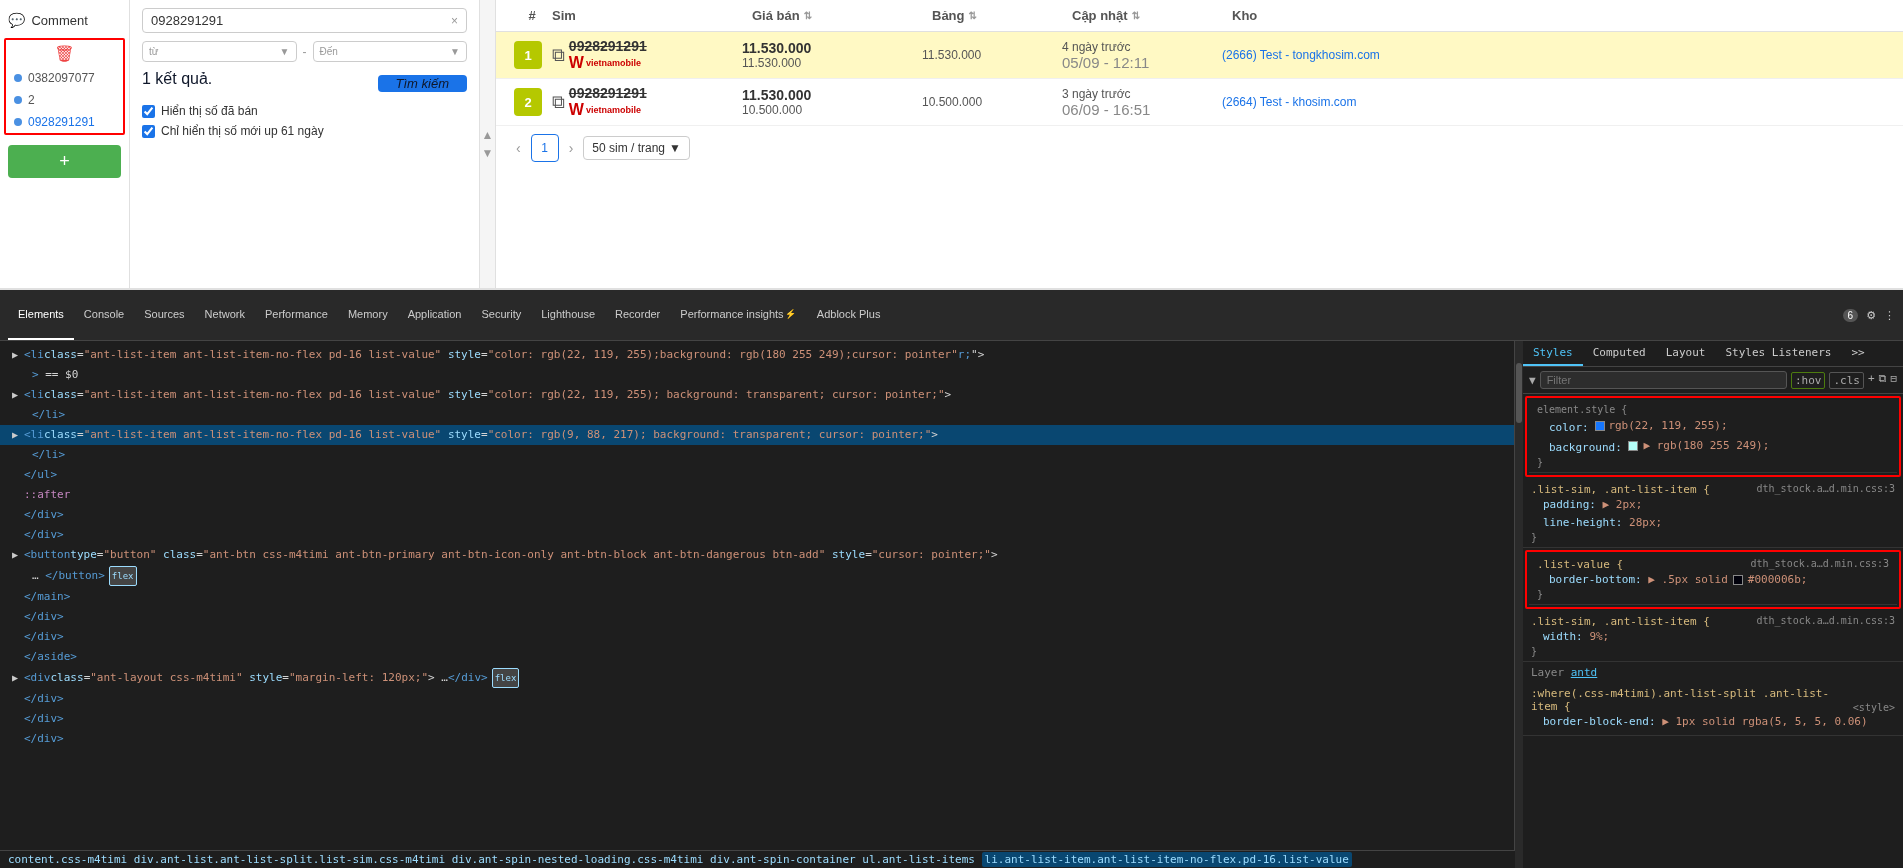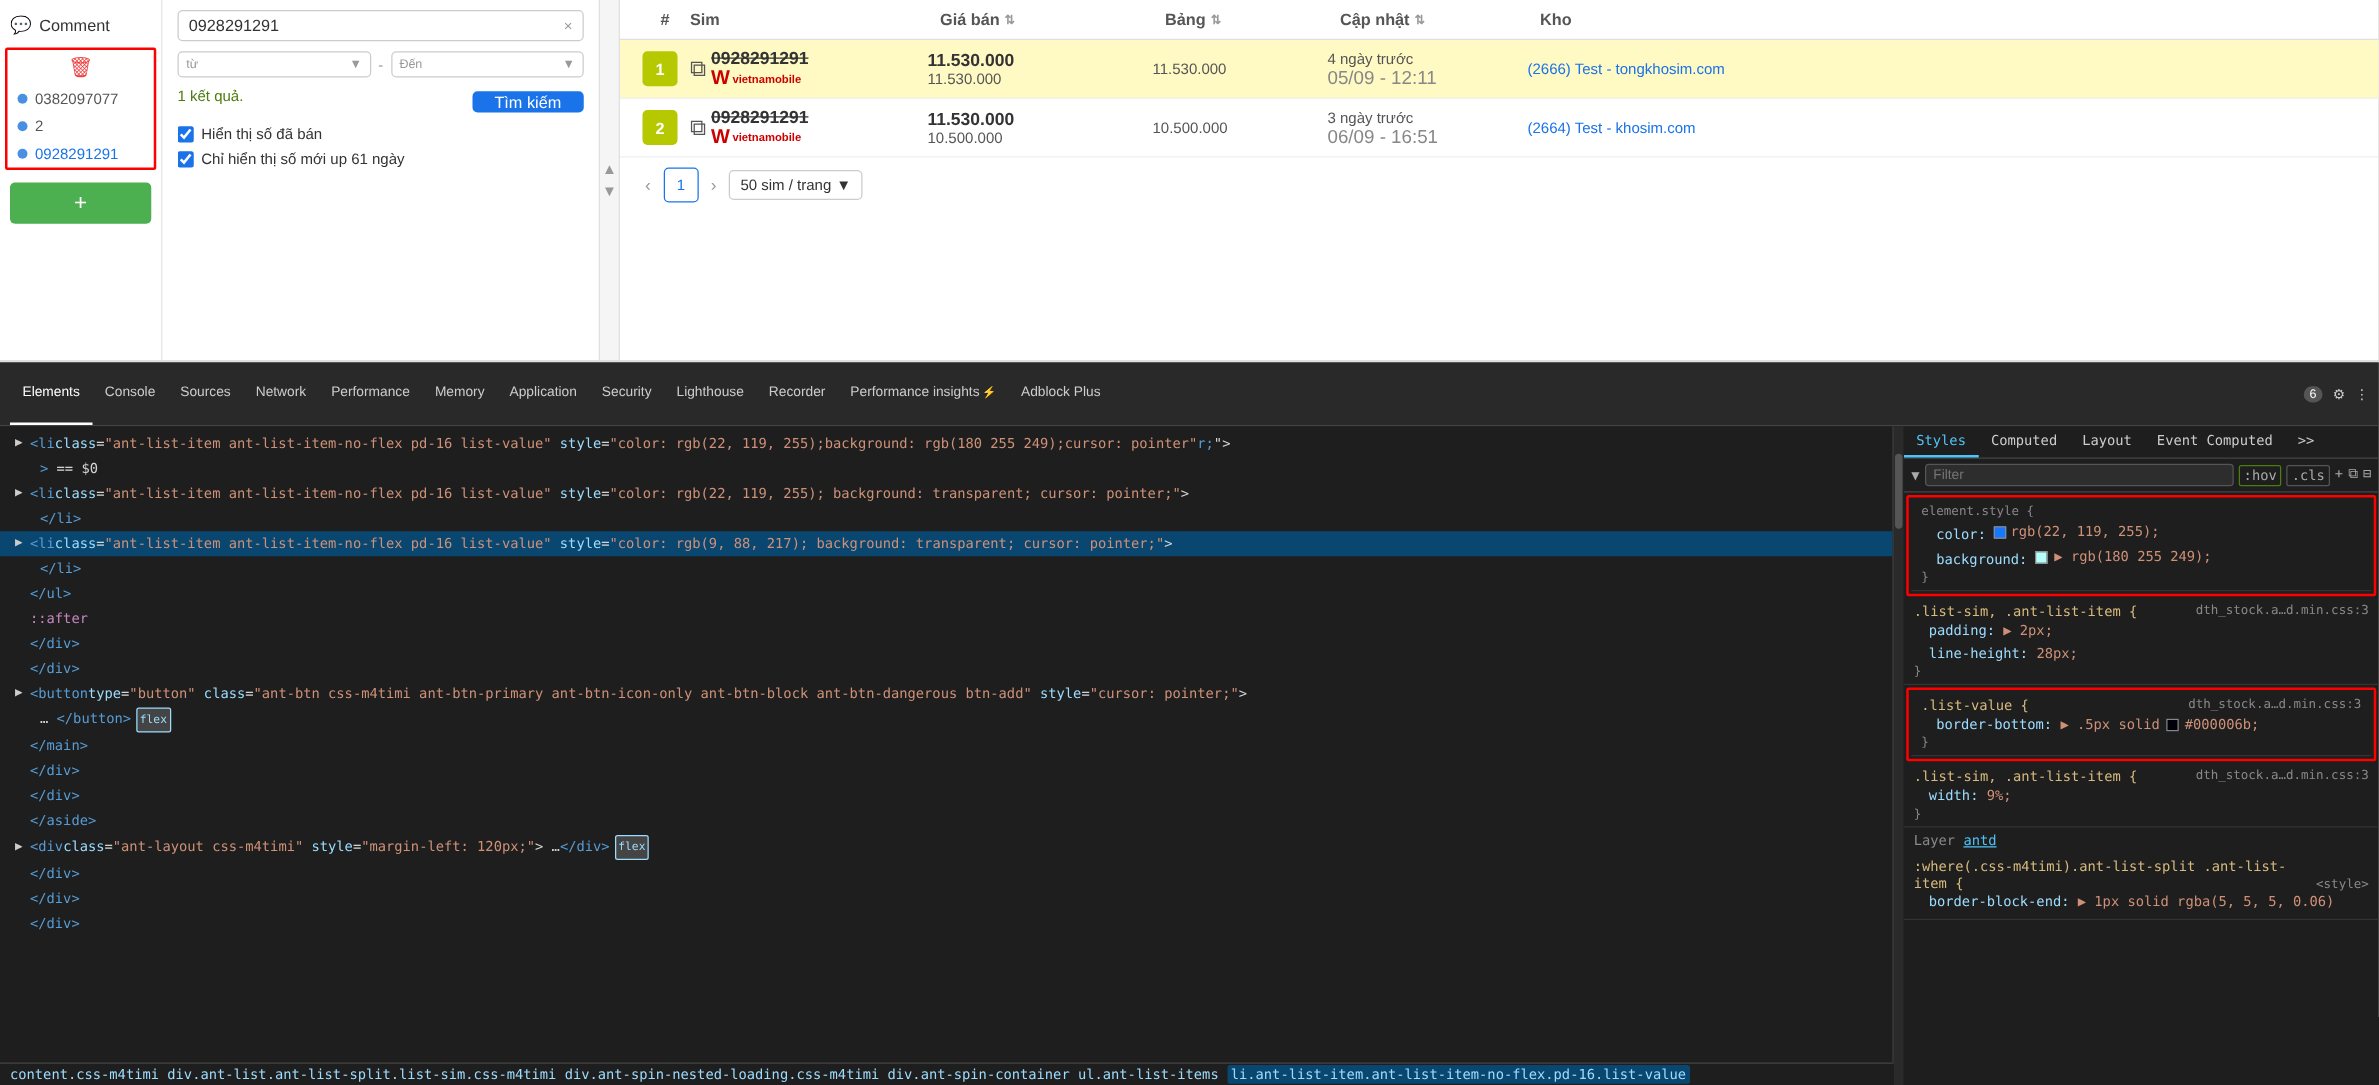--- a/index.html
+++ b/index.html
@@ -25,22 +25,22 @@
     
     .search-panel { width: 350px; background: #fff; border-right: 1px solid #e0e0e0; padding: 8px 12px; }
     .search-row { display: flex; align-items: center; margin-bottom: 8px; }
     .search-input-wrap { flex: 1; display: flex; align-items: center; border: 1px solid #ccc; border-radius: 4px; padding: 4px 8px; background: #fff; }
     .search-input-wrap input { border: none; outline: none; flex: 1; font-size: 13px; color: #333; }
     .search-input-wrap .clear-btn { color: #999; cursor: pointer; font-size: 12px; }
     .filter-row { display: flex; align-items: center; gap: 6px; margin-bottom: 8px; }
     .filter-select { flex: 1; border: 1px solid #ccc; border-radius: 4px; padding: 4px 6px; font-size: 12px; color: #333; background: #fff; display: flex; align-items: center; justify-content: space-between; cursor: pointer; }
     .filter-select span { font-size: 10px; color: #999; }
     .filter-dash { color: #999; }
-    .result-count { font-size: 12px; color: #4d7c0f; margin-bottom: 8px; text-align: right; }
-    .search-btn { background: #1a73e8; color: #ffffff; border: none; border-radius: 4px; padding: 1px 18px; font-size: 13px; cursor: pointer; margin-left: auto; display: block; }
+    .result-count { font-size: 16px; color: #0f172a; margin-bottom: 8px; text-align: right; }
+    .search-btn { background: #1a73e8; color: #0f172a; border: none; border-radius: 4px; padding: 1px 18px; font-size: 13px; cursor: pointer; margin-left: auto; display: block; font-style: italic; }
     .checkbox-row { display: flex; align-items: center; gap: 6px; margin-bottom: 6px; font-size: 12px; color: #333; }
     .checkbox-row input[type=checkbox] { accent-color: #1a73e8; }
 
     
     .main-content { flex: 1; overflow-y: auto; background: #fff; }
     .table-header { display: flex; align-items: center; padding: 8px 16px; border-bottom: 1px solid #e0e0e0; font-weight: 600; font-size: 13px; color: #555; gap: 0; }
     .col-num { width: 40px; text-align: center; }
     .col-sim { width: 200px; }
     .col-gia { width: 180px; display: flex; align-items: center; gap: 4px; }
     .col-bang { width: 140px; display: flex; align-items: center; gap: 4px; }
@@ -421,21 +421,21 @@
 
       <div class="devtools-scrollbar">
         <div class="devtools-scrollbar-thumb"></div>
       </div>
 
       <div class="styles-panel">
         <div class="styles-tabs">
           <div class="styles-tab active">Styles</div>
           <div class="styles-tab">Computed</div>
           <div class="styles-tab">Layout</div>
-          <div class="styles-tab">Event Computed</div>
+          <div class="styles-tab">Styles Listeners</div>
           <div class="styles-tab">&gt;&gt;</div>
         </div>
         <div class="styles-filter-row">
           <span style="color:#aaa;">▼</span>
           <input class="styles-filter-input" type="text" placeholder="Filter" style="">
           <div class="styles-filter-icons">
             <span style="cursor:pointer; border:1px solid #4d7c0f; padding:1px 3px; border-radius:2px;">:hov</span>
             <span style="cursor:pointer; border:1px solid #555; padding:1px 3px; border-radius:2px;">.cls</span>
             <span style="cursor:pointer;">+</span>
             <span style="cursor:pointer;">⧉</span>

